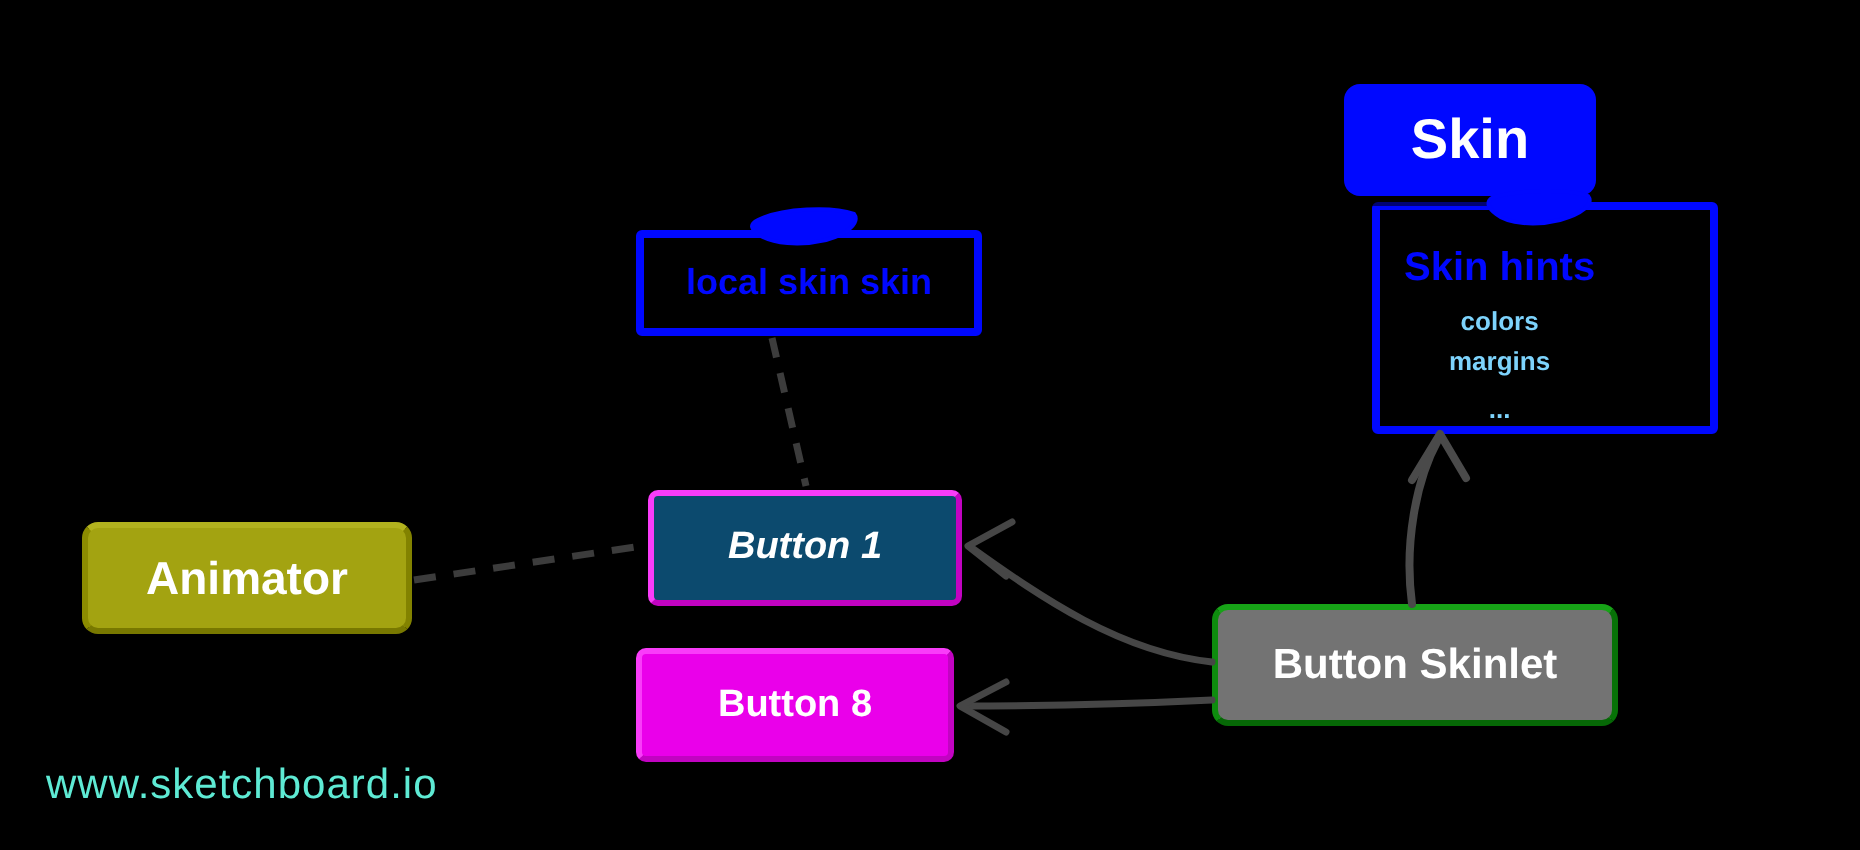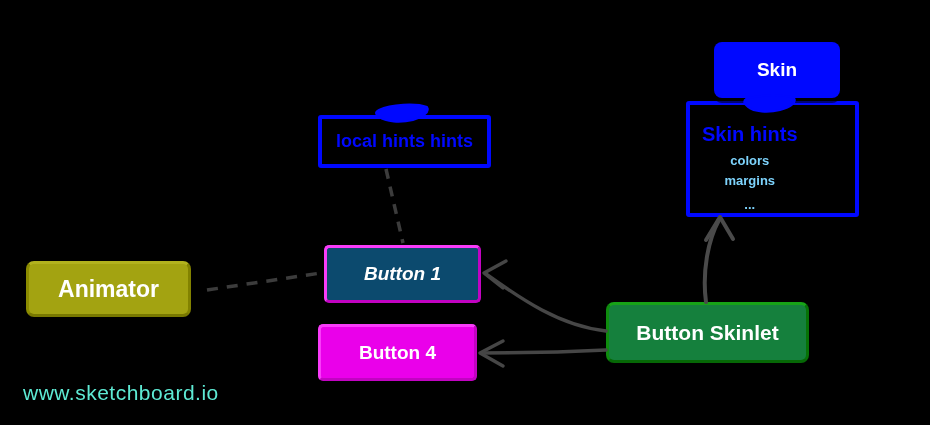--- a/index.html
+++ b/index.html
@@ -16,24 +16,24 @@
     display: flex;
     align-items: center;
     justify-content: center;
     box-sizing: border-box;
     color: #ffffff;
     font-weight: bold;
     text-align: center;
   }
   
   .skin-box {
-    left: 714px; top: 42px; width: 126px; height: 56px;
+    left: 672px; top: 42px; width: 126px; height: 56px;
     background: #0008ff;
     border-radius: 8px;
-    font-size: 19px;
+    font-size: 28px;
     z-index: 3;
     box-shadow: 0 5px 0 rgba(0,0,0,0.55);
   }
   
   .skin-hints-box {
     left: 686px; top: 101px; width: 173px; height: 116px;
     background: #000000;
     border: 4px solid #0008ff;
     border-radius: 3px;
     z-index: 2;
@@ -47,21 +47,21 @@
     left: 318px; top: 115px; width: 173px; height: 53px;
     background: #000000;
     border: 4px solid #0008ff;
     border-radius: 3px;
     color: #0008ff;
     font-size: 18px;
     z-index: 2;
   }
   
   .animator-box {
-    left: 26px; top: 261px; width: 165px; height: 56px;
+    left: 41px; top: 261px; width: 165px; height: 56px;
     background: #a3a311;
     border: 3px solid;
     border-color: #b2b21e #828200 #787800 #8c8c00;
     border-radius: 8px;
     font-size: 23px;
   }
   
   .button1-box {
     left: 324px; top: 245px; width: 157px; height: 58px;
     background: #0c4a6e;
@@ -75,21 +75,21 @@
     left: 318px; top: 324px; width: 159px; height: 57px;
     background: #ea00ea;
     border: 3px solid;
     border-color: #f93cf9 #c203c2 #c203c2 #f93cf9;
     border-radius: 5px;
     font-size: 19px;
   }
   
   .skinlet-box {
     left: 606px; top: 302px; width: 203px; height: 61px;
-    background: #15803d;
+    background: #737373;
     border: 3px solid;
     border-color: #17a317 #077207 #066806 #0e8c0e;
     border-radius: 8px;
     font-size: 21px;
   }
   .edges {
     position: absolute;
     left: 0; top: 0;
     width: 930px; height: 425px;
     z-index: 5;
@@ -116,33 +116,33 @@
   <div class="node skin-hints-box">
     <div class="skin-hints-inner">
       <div class="skin-hints-title">Skin hints</div>
       <div class="skin-hints-item">colors</div>
       <div class="skin-hints-item">margins</div>
       <div class="skin-hints-item skin-hints-dots">...</div>
     </div>
   </div>
 
   <div class="node local-hints-box">
-    <span>local hints hints</span>
+    <span>local skin skin</span>
   </div>
 
   <div class="node animator-box">
     <span>Animator</span>
   </div>
 
   <div class="node button1-box">
     <span>Button 1</span>
   </div>
 
   <div class="node button2-box">
-    <span>Button 4</span>
+    <span>Button 8</span>
   </div>
 
   <div class="node skinlet-box">
     <span>Button Skinlet</span>
   </div>
 
   <svg class="edges" viewBox="0 0 930 425" xmlns="http://www.w3.org/2000/svg">
 
     <path d="M 386 169 L 403 243" stroke="#3c3c3c" stroke-width="3.5" stroke-dasharray="10 8" fill="none" stroke-linecap="butt"></path>
 

